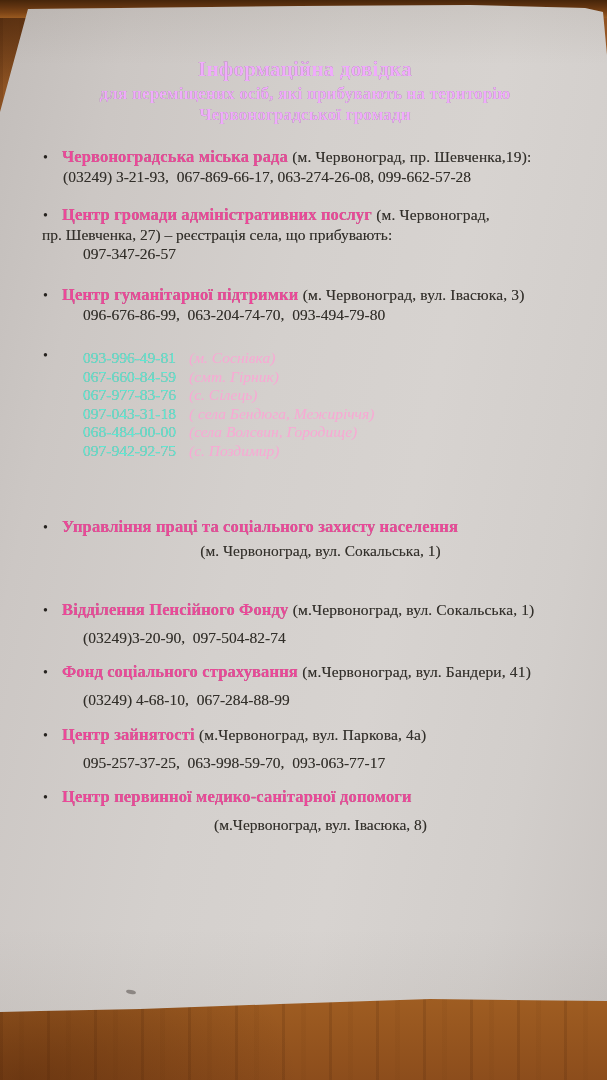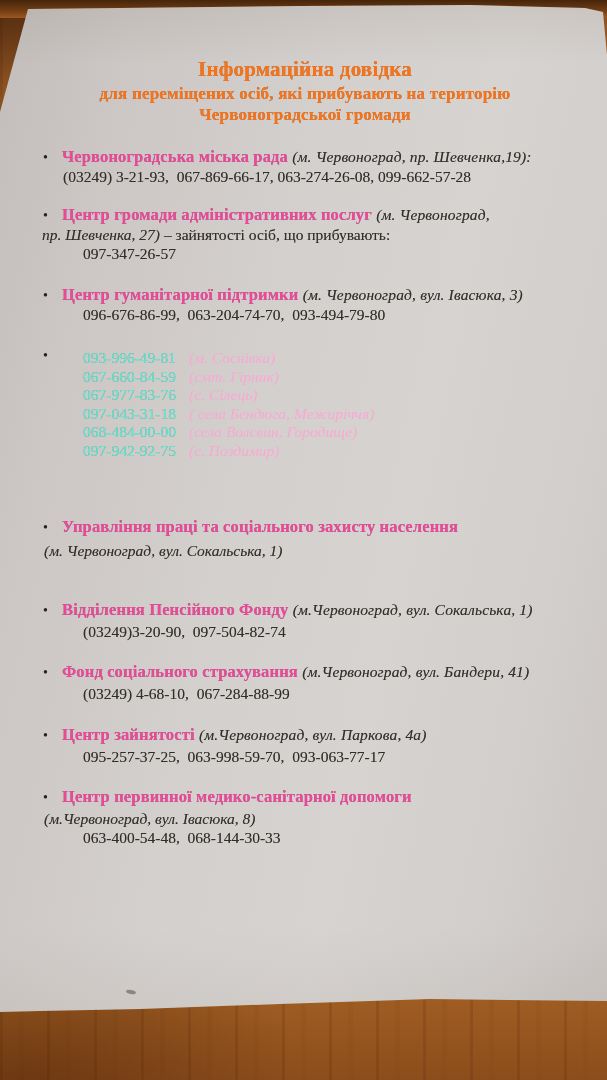--- a/index.html
+++ b/index.html
@@ -38,42 +38,42 @@
   }
   .smudge{
     position:absolute;left:126px;top:990px;width:10px;height:4px;
     border-radius:50%;background:rgba(60,54,48,.45);
     transform:rotate(12deg);
   }
   
   .content{position:absolute;inset:0;color:#2e2b27;}
   .title{
     position:absolute;left:30px;top:56px;width:550px;
-    text-align:center;font-weight:bold;letter-spacing:.2px;color:#f97316;
+    text-align:center;font-weight:bold;letter-spacing:.2px;color:#f0abfc;
     text-shadow:0 0 .6px rgba(46,43,39,.55);
   }
   .title .t1{font-size:21px;line-height:27px;}
   .title .t2,.title .t3{font-size:17px;line-height:21px;}
   .entry{position:absolute;left:42px;right:10px;}
   .dot{position:absolute;left:1px;top:3px;font-size:14px;color:#26231f;}
   .hline{
     padding-left:20px;white-space:nowrap;line-height:20px;
     font-size:16.5px;letter-spacing:.15px;
     text-shadow:0 0 .6px rgba(46,43,39,.5);
   }
   .hname{font-weight:bold;color:#ec4899;}
-  .addr{font-style:italic;font-size:15.5px;color:#33302b;}
+  .addr{font-size:15.5px;color:#33302b;}
   .bline{
     font-size:15.5px;line-height:19px;white-space:pre-wrap;
     color:#312e29;text-shadow:0 0 .5px rgba(49,46,41,.45);
   }
   .ind-a{padding-left:21px;}   
   .ind-b{padding-left:41px;}   
-  .ind-c{padding-left:2px;}    
-  .gap2{margin-top:2px;}
+  .ind-c{padding-left:2px;text-align:center;}    
+  .gap2{margin-top:8px;}
   .gap4{margin-top:4px;}
   .rows{margin-top:4px;}
   .row{padding-left:41px;line-height:18.6px;font-size:15.5px;white-space:pre;}
   .row .ph{display:inline-block;width:106px;color:#5eead4;text-shadow:0 0 .5px rgba(49,46,41,.45);}
   .row .pl{font-style:italic;color:#f9a8d4;}
   
   .e1{top:147px;} .e2{top:205px;} .e3{top:285px;} .e4{top:345px;}
   .e5{top:517px;} .e6{top:600px;} .e7{top:662px;} .e8{top:725px;} .e9{top:787px;}
 </style>
 </head>
@@ -95,21 +95,21 @@
 
     <div class="entry e1">
       <span class="dot">•</span>
       <div class="hline"><span class="hname">Червоноградська міська рада</span> <span class="addr">(м. Червоноград, пр. Шевченка,19):</span></div>
       <div class="bline ind-a">(03249) 3-21-93,  067-869-66-17, 063-274-26-08, 099-662-57-28</div>
     </div>
 
     <div class="entry e2">
       <span class="dot">•</span>
       <div class="hline"><span class="hname">Центр громади адміністративних послуг</span> <span class="addr">(м. Червоноград,</span></div>
-      <div class="bline"><span class="addr">пр. Шевченка, 27)</span><span> – зайнятості осіб, що прибувають:</span></div>
+      <div class="bline"><span class="addr">пр. Шевченка, 27)</span><span> – реєстрація села, що прибувають:</span></div>
       <div class="bline ind-b">097-347-26-57</div>
     </div>
 
     <div class="entry e3">
       <span class="dot">•</span>
       <div class="hline"><span class="hname">Центр гуманітарної підтримки</span> <span class="addr">(м. Червоноград, вул. Івасюка, 3)</span></div>
       <div class="bline ind-b">096-676-86-99,  063-204-74-70,  093-494-79-80</div>
     </div>
 
     <div class="entry e4">
@@ -145,17 +145,16 @@
     <div class="entry e8">
       <span class="dot">•</span>
       <div class="hline"><span class="hname">Центр зайнятості</span> <span class="addr">(м.Червоноград, вул. Паркова, 4а)</span></div>
       <div class="bline ind-b gap2">095-257-37-25,  063-998-59-70,  093-063-77-17</div>
     </div>
 
     <div class="entry e9">
       <span class="dot">•</span>
       <div class="hline"><span class="hname">Центр первинної медико-санітарної допомоги</span></div>
       <div class="bline ind-c gap2"><span class="addr">(м.Червоноград, вул. Івасюка, 8)</span></div>
-      <div class="bline ind-b">063-400-54-48,  068-144-30-33</div>
     </div>
 
   </div>
 </div>
 
 </body></html>

